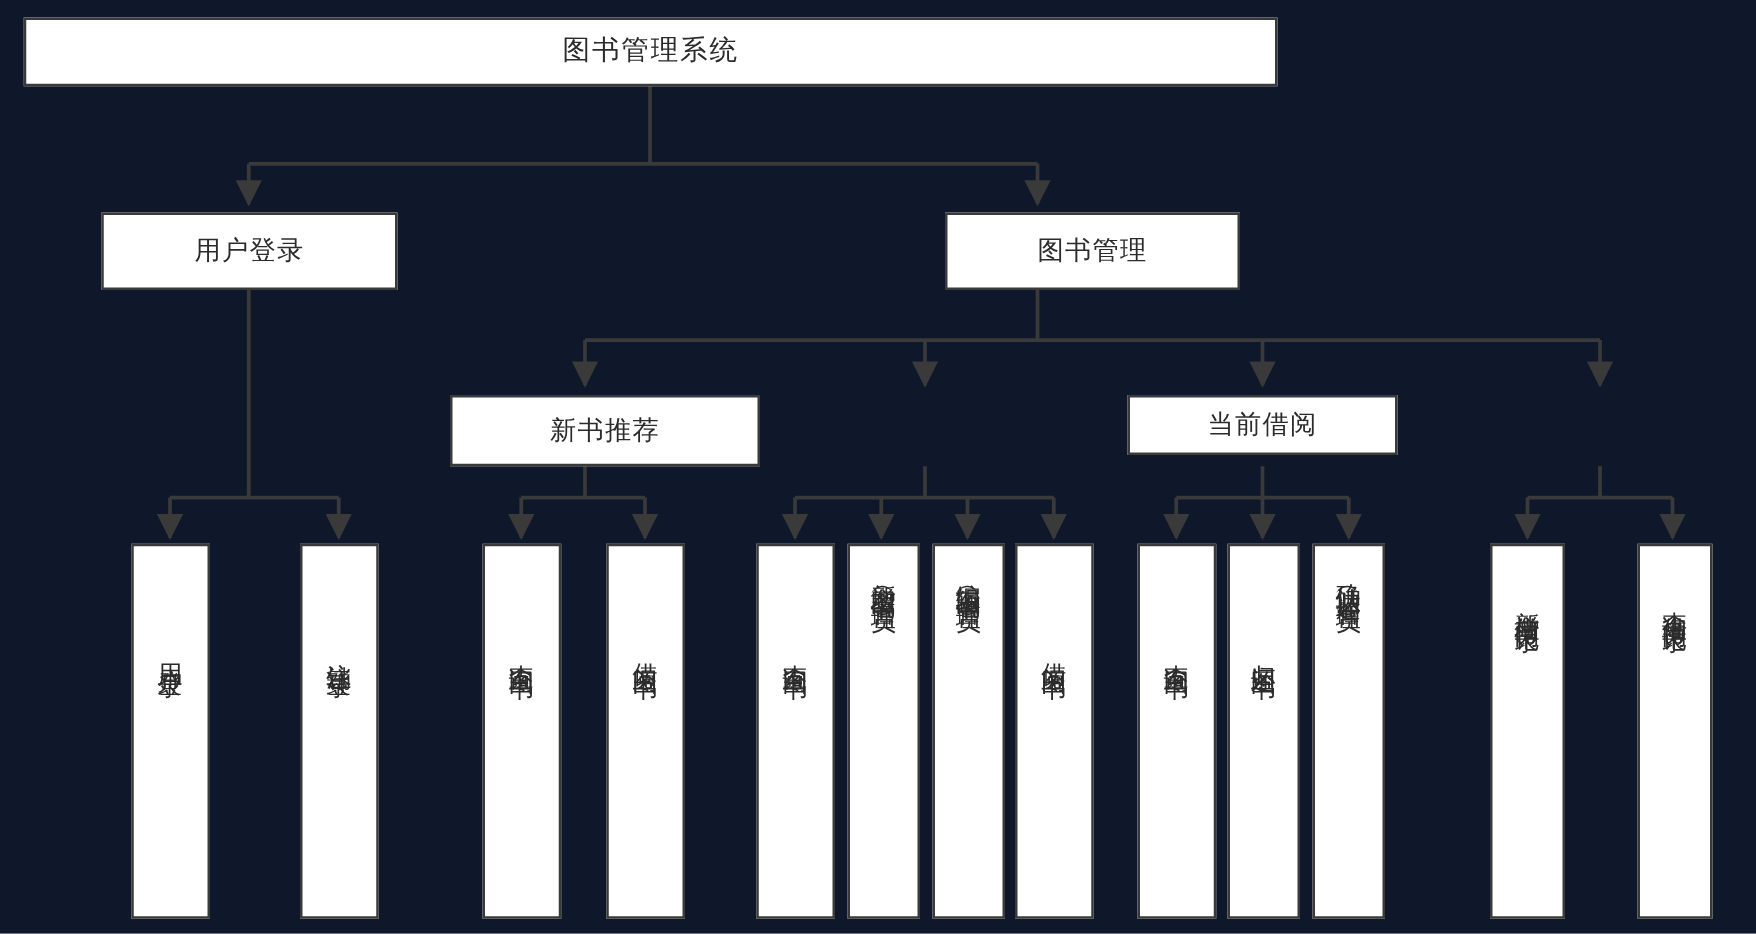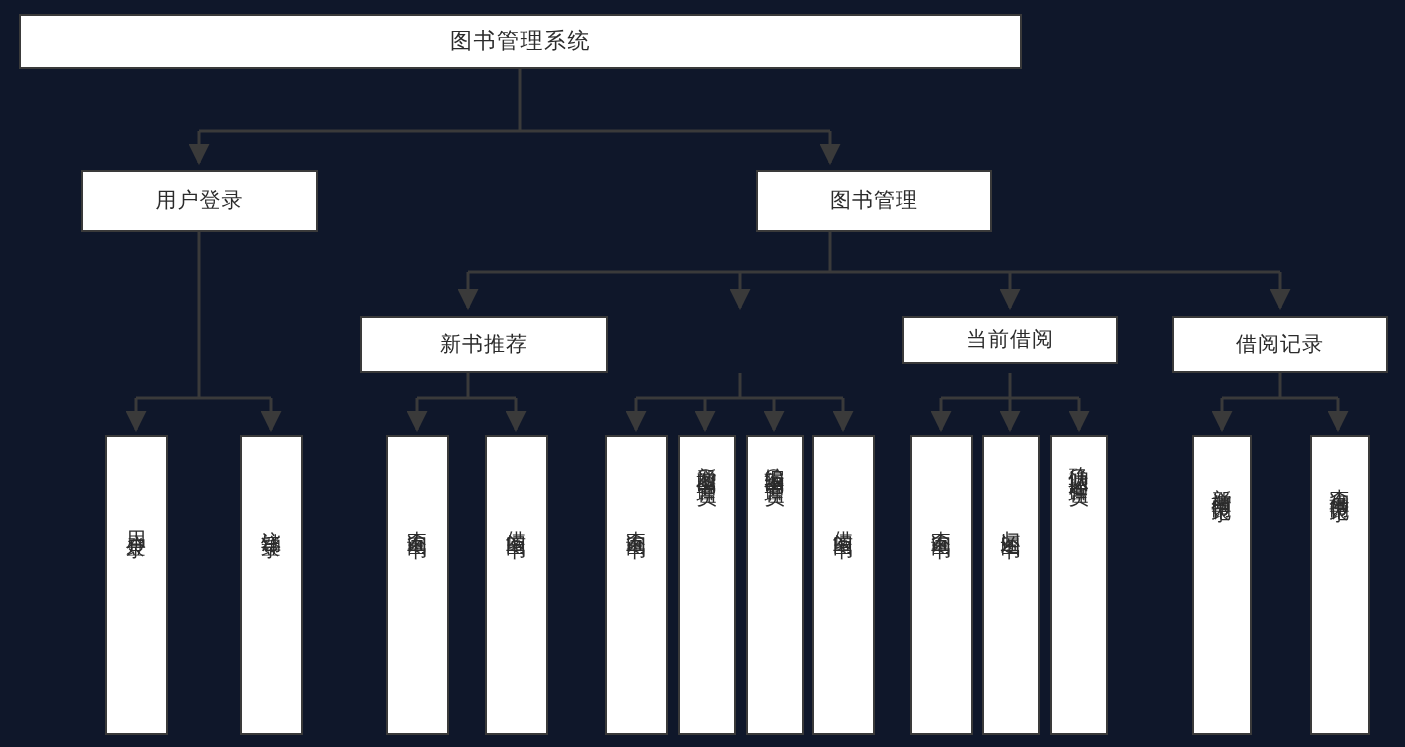--- a/index.html
+++ b/index.html
@@ -147,23 +147,20 @@
   <div class="node horizontal" style="left:712px; top:170px; width:236px; height:62px;margin-left:44px;">
     <span class="node-label">图书管理</span>
   </div>
 
   <div class="node horizontal" style="left:360px; top:316px; width:248px; height:57px;">
     <span class="node-label">新书推荐</span>
   </div>
   <div class="node horizontal" style="left:902px; top:316px; width:216px; height:48px;">
     <span class="node-label">当前借阅</span>
   </div>
-  <div class="node horizontal" style="left:1172px; top:316px; width:216px; height:57px;">
-    <span class="node-label">借阅记录</span>
-  </div>
 
   <div class="node vertical mid" style="left:105px; top:435px; width:63px; height:300px;">
     <span class="node-label">用户登录</span>
   </div>
   <div class="node vertical mid" style="left:240px; top:435px; width:63px; height:300px;">
     <span class="node-label">注销登录</span>
   </div>
 
   <div class="node vertical mid" style="left:386px; top:435px; width:63px; height:300px;">
     <span class="node-label">查询图书</span>

